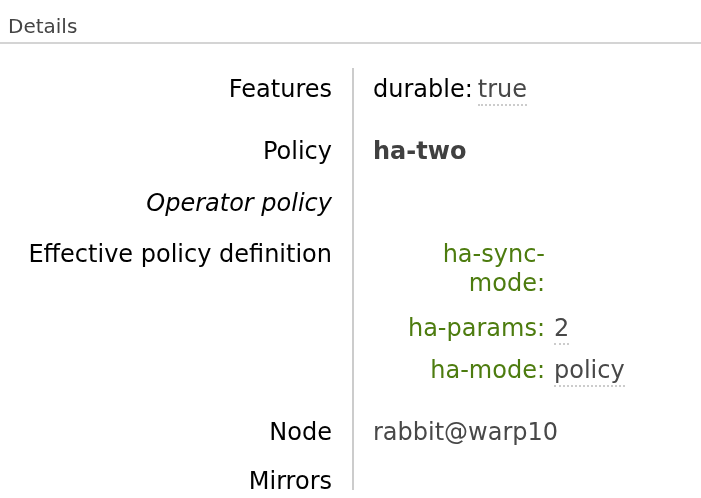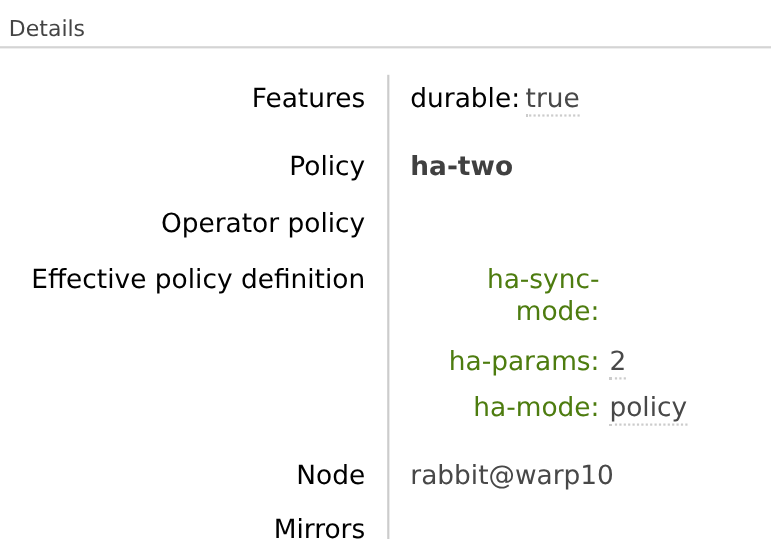--- a/index.html
+++ b/index.html
@@ -57,21 +57,21 @@
     text-align: right;
     color: #000000;
   }
   .td {
     padding-left: 41px;
     color: #484848;
   }
   
   .row-features        { padding-top: 7px;  padding-bottom: 16px; }
   .row-policy          { padding-top: 17px; padding-bottom: 11px; }
-  .row-operator-policy { padding-top: 12px; padding-bottom: 10px; }
+  .row-operator-policy { padding-top: 12px; padding-bottom: 10px; font-style: italic; }
   .row-effective       { padding-top: 12px; padding-bottom: 16px; }
   .row-node            { padding-top: 17px; padding-bottom: 12px; }
   .row-mirrors         { padding-top: 8px;  padding-bottom: 23px; }
   
   .arg-key {
     color: #000000;
   }
   .arg-value {
     color: #484848;
     border-bottom: 2px dotted #cccccc;

